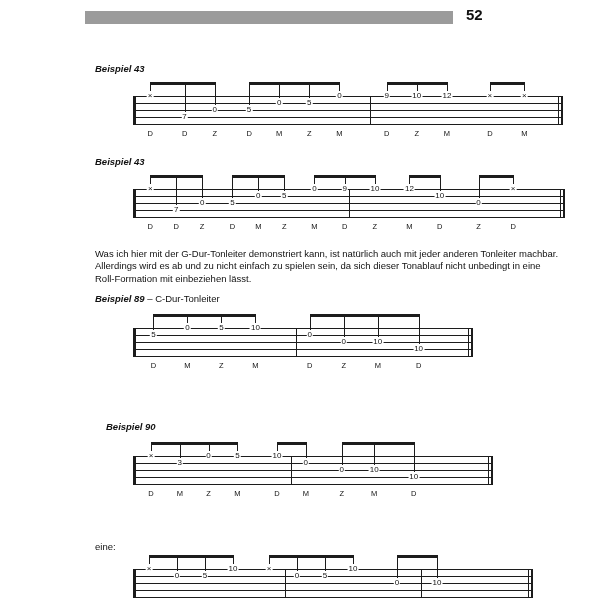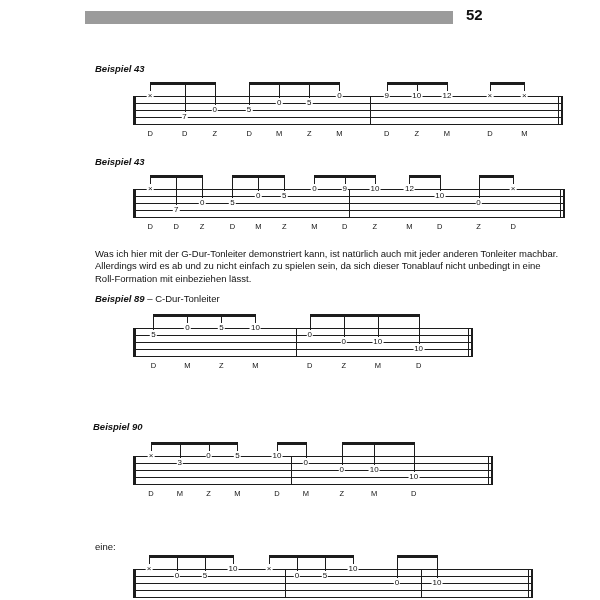--- a/index.html
+++ b/index.html
@@ -189,21 +189,21 @@
       <span class="note" style="left: 176.8px; top: 23px;">0</span>
       <span class="finger" style="left: 176.8px;">D</span>
       <span class="note" style="left: 210.8px; top: 30px;">0</span>
       <span class="finger" style="left: 210.8px;">Z</span>
       <span class="note" style="left: 244.8px; top: 30px;">10</span>
       <span class="finger" style="left: 244.8px;">M</span>
       <span class="note" style="left: 285.6px; top: 37px;">10</span>
       <span class="finger" style="left: 285.6px;">D</span>
     </div>
 
-  <p class="abs heading" style="left:93px;top:421px;"><span class="bi">Beispiel 90</span></p>
+  <p class="abs heading" style="left:106px;top:421px;"><span class="bi">Beispiel 90</span></p>
   <div class="tab" style="left: 133px; top: 440px; width: 360px;">
       <div class="tl" style="left: 0px; top: 16px; width: 360px; height: 1px;"></div>
       <div class="tl" style="left: 0px; top: 23px; width: 360px; height: 1px;"></div>
       <div class="tl" style="left: 0px; top: 30px; width: 360px; height: 1px;"></div>
       <div class="tl" style="left: 0px; top: 37px; width: 360px; height: 1px;"></div>
       <div class="tl" style="left: 0px; top: 44px; width: 360px; height: 1px;"></div>
       <div class="tl" style="left: 0px; top: 16px; width: 2.5px; height: 29px;"></div>
       <div class="tl" style="left: 158.4px; top: 16px; width: 1px; height: 29px;"></div>
       <div class="tl" style="left: 355px; top: 16px; width: 1px; height: 29px;"></div>
       <div class="tl" style="left: 357.5px; top: 16px; width: 2.5px; height: 29px;"></div>

